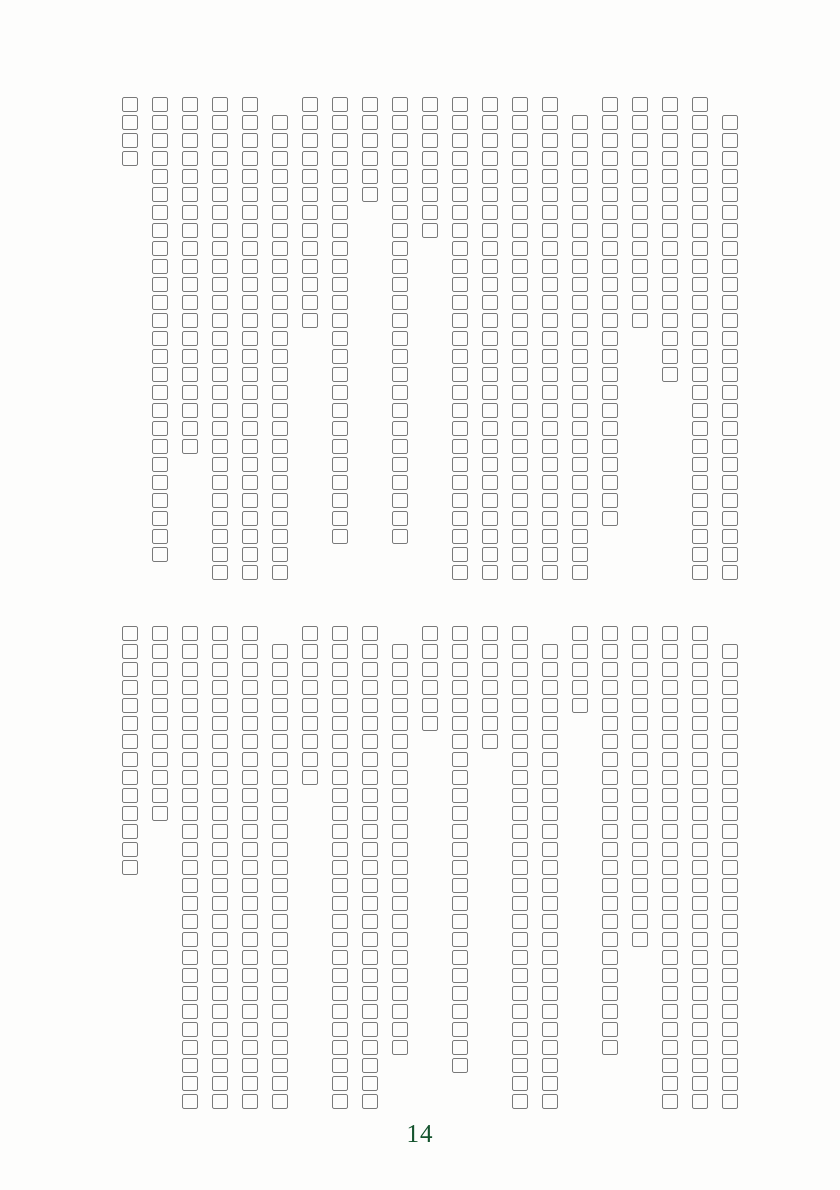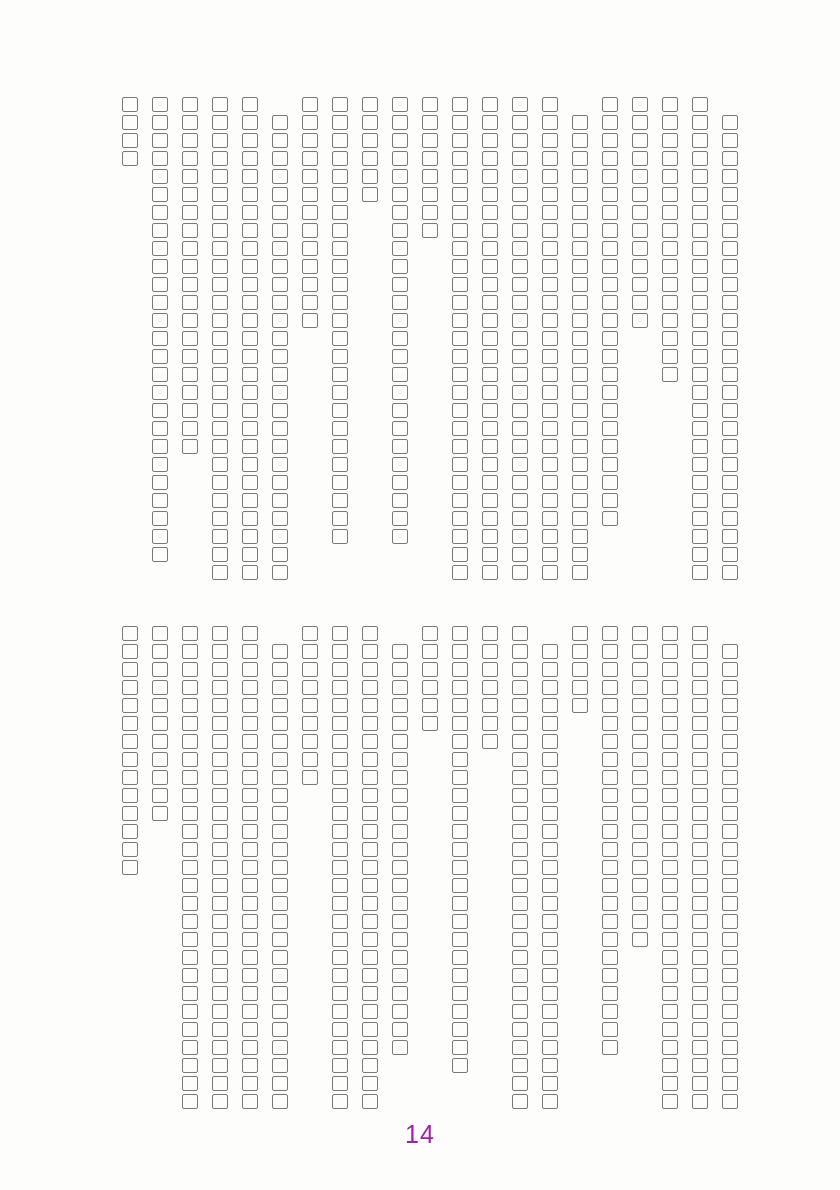--- a/index.html
+++ b/index.html
@@ -40,24 +40,24 @@
     border-radius: 2px;
     background: transparent;
     flex: 0 0 auto;
   }
   .page-number {
     position: absolute;
     top: 1120px;
     left: 0;
     width: 100%;
     text-align: center;
-    font-family: Liberation Sans, sans-serif;
+    font-family: Liberation Serif, serif;
     font-size: 25px;
     letter-spacing: 1px;
-    color: #a21caf;
+    color: #14532d;
   }
 </style>
 </head>
 <body>
 
 <div class="page">
 
   <div class="text-block top">
       <div class="col" style="margin-top: 18px;">
         <span class="cell"></span>

